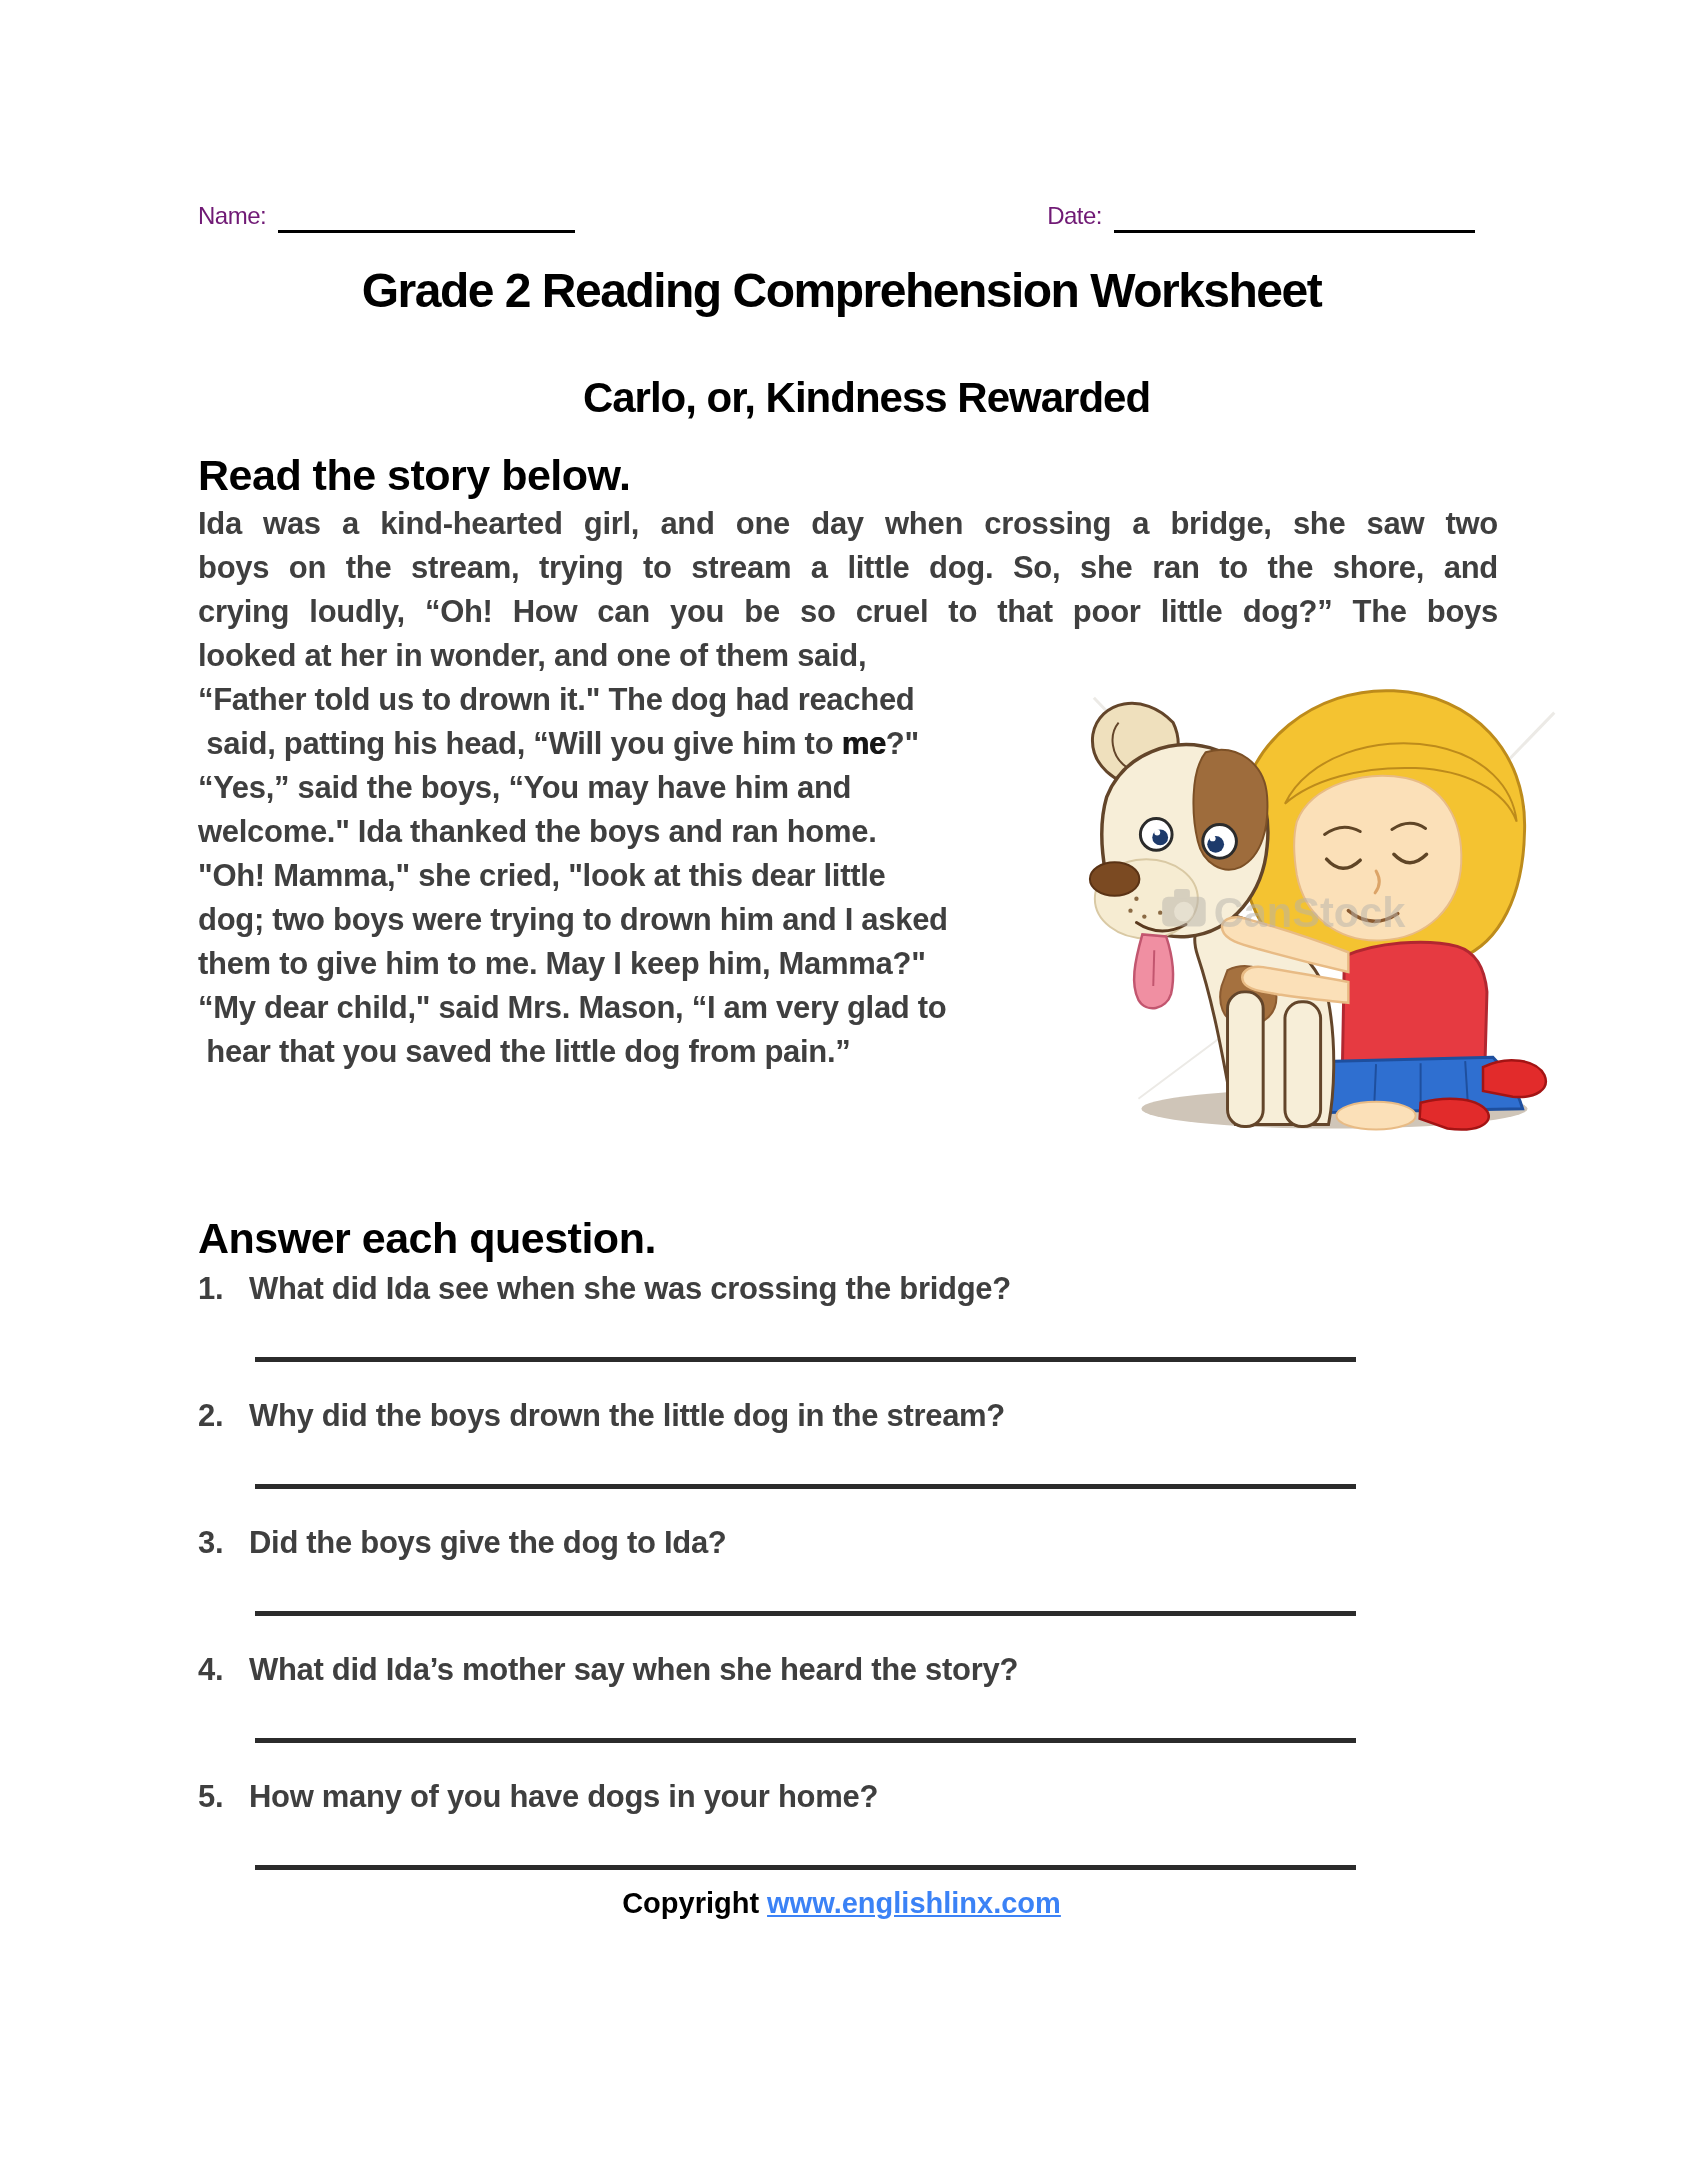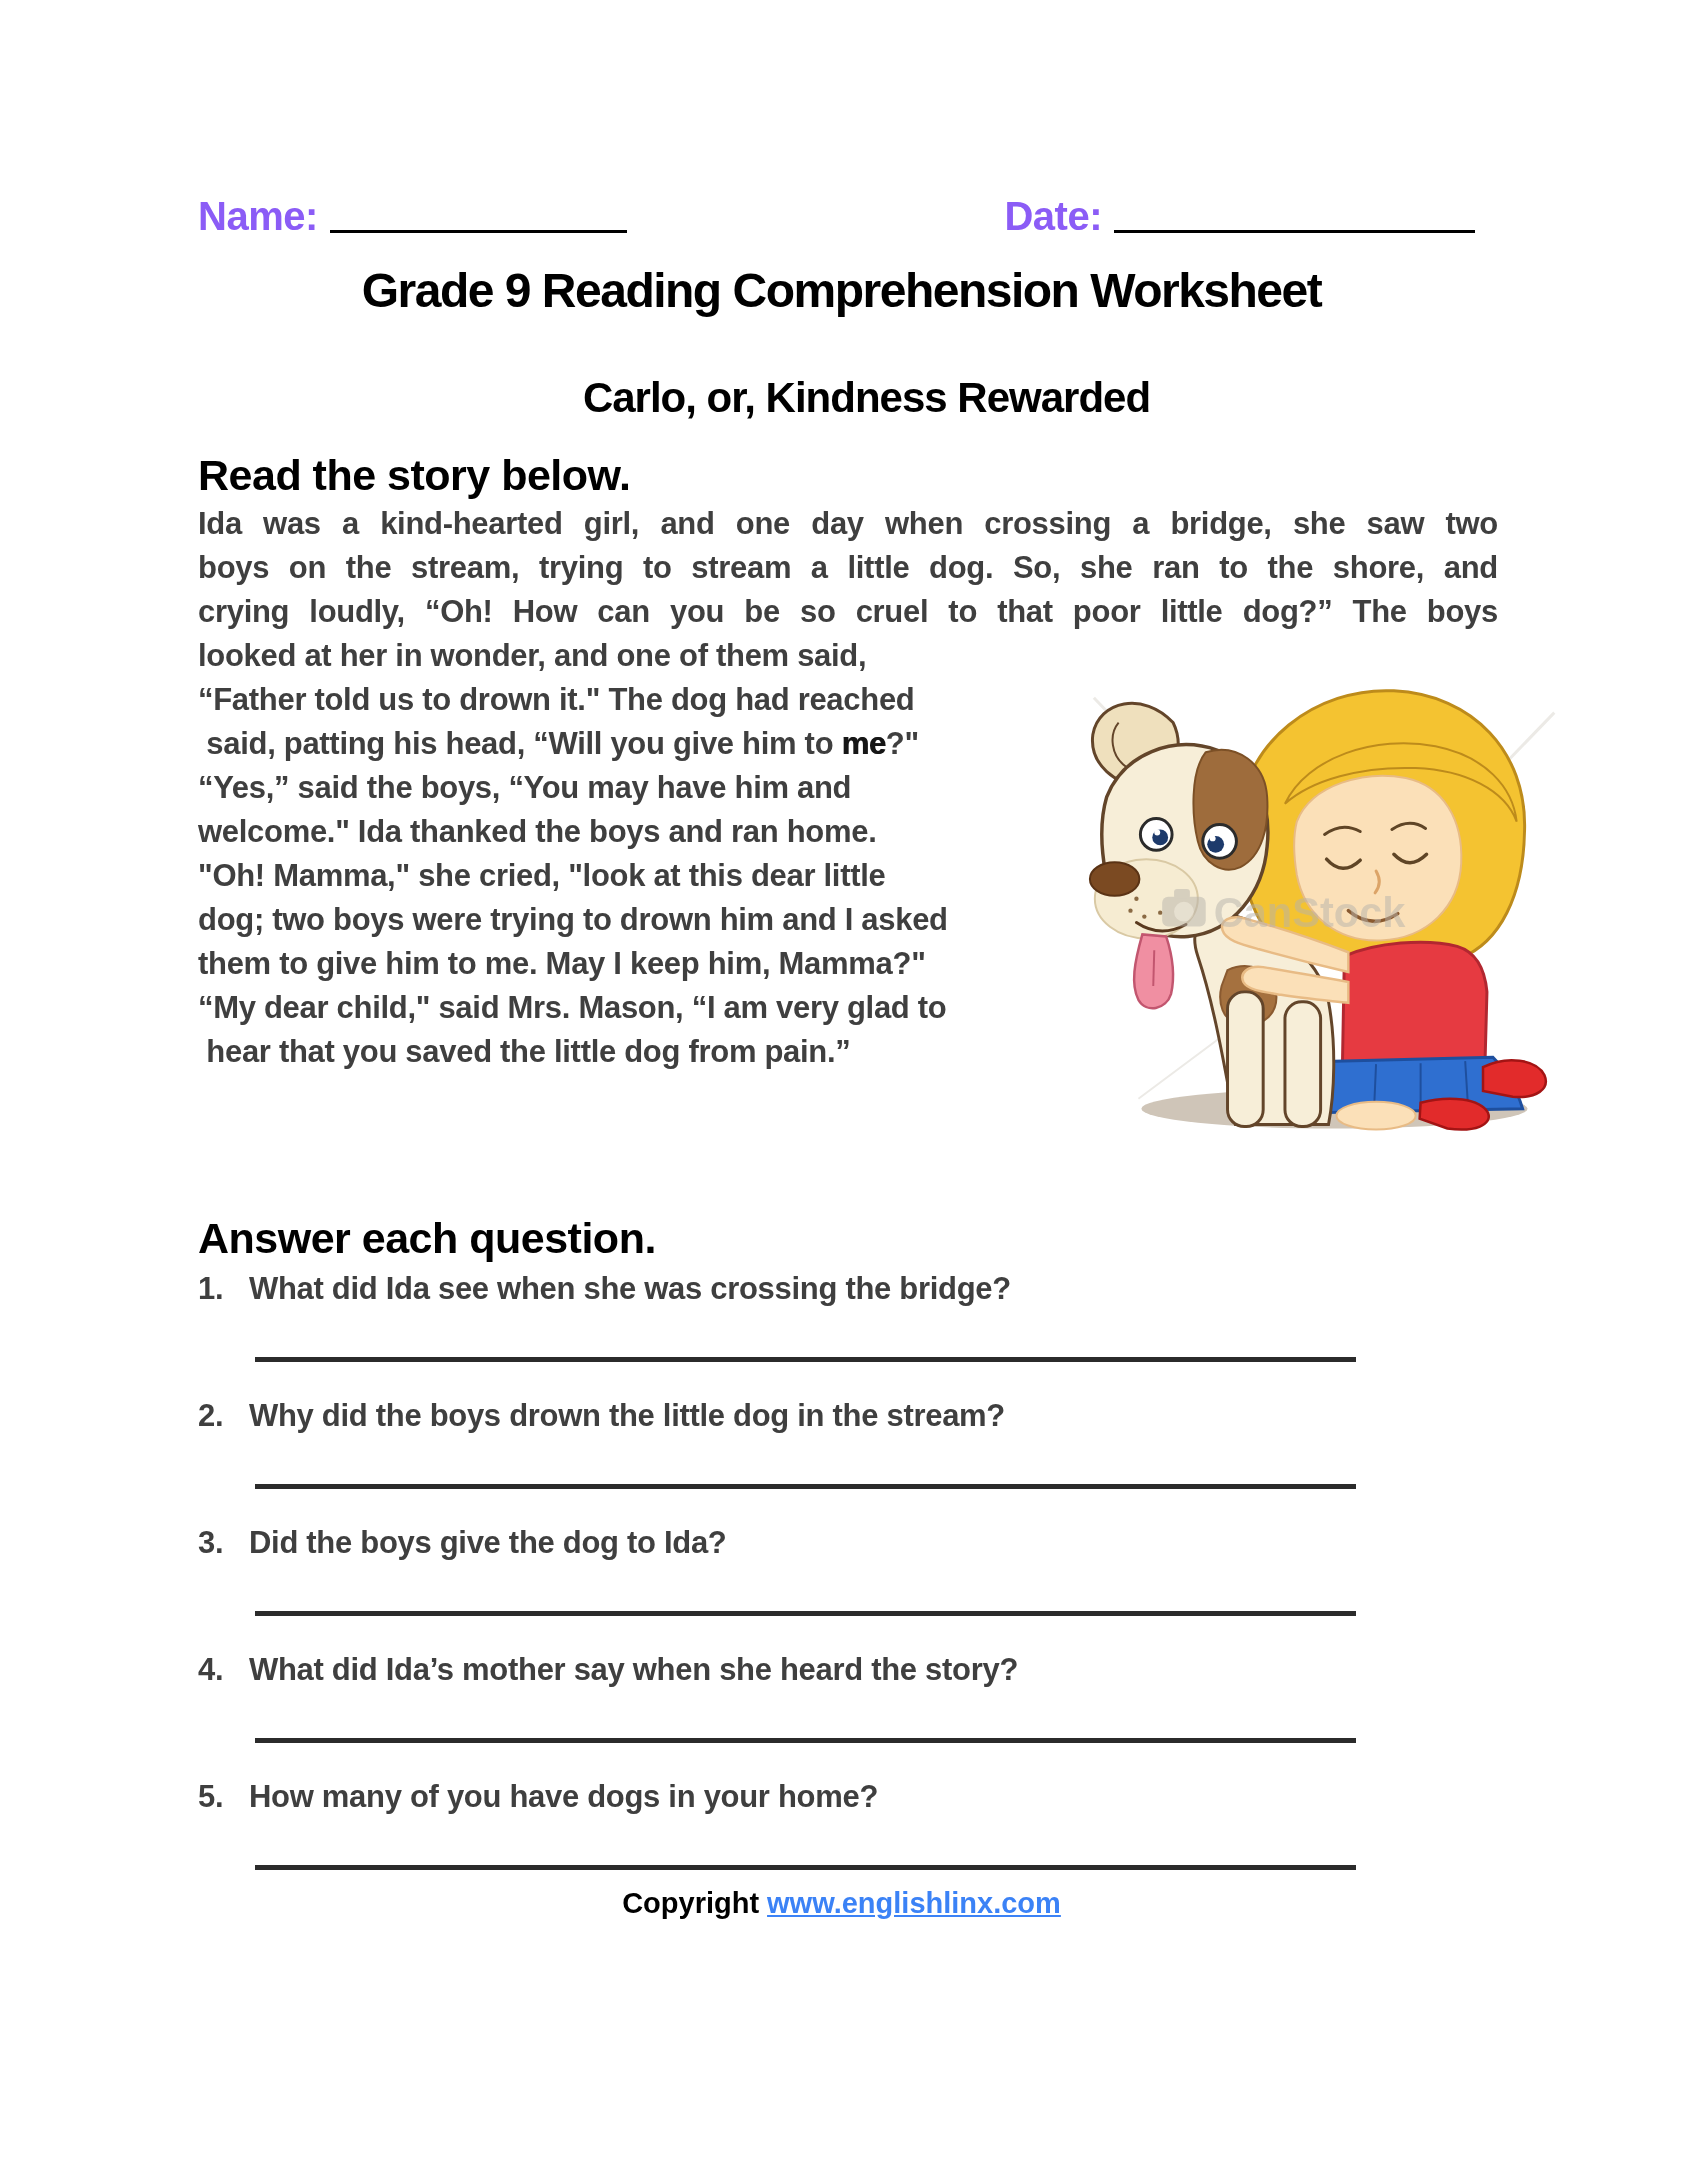--- a/index.html
+++ b/index.html
@@ -3,21 +3,21 @@
 <meta charset="utf-8">
 <style>
   html,body { margin:0; padding:0; background:#ffffff; }
   .page {
     position:relative; width:1683px; height:2178px; background:#ffffff;
     font-family:"Liberation Sans", sans-serif; overflow:hidden;
   }
 
   
   .header-row { position:absolute; top:198px; left:198px; width:1277px; display:flex; align-items:flex-end; }
-  .hlabel { font-size:40px; font-weight:bold; color:#8b5cf6; letter-spacing:-0.5px; line-height:34px; }
+  .hlabel { font-size:24px; font-weight:normal; color:#701a75; letter-spacing:-0.5px; line-height:34px; }
   .fill-line { border-bottom:3px solid #000; height:32px; }
   .name-line { width:297px; margin-left:12px; }
   .date-line { width:361px; margin-left:12px; }
   .spacer { flex:1; }
 
   .title {
     position:absolute; top:263px; left:0; width:100%; text-align:center;
     font-size:48px; font-weight:bold; color:#000; letter-spacing:-1.5px;
   }
   .subtitle {
@@ -59,21 +59,21 @@
 <div class="page">
 
   <div class="header-row">
     <span class="hlabel">Name:</span>
     <span class="fill-line name-line"></span>
     <span class="spacer"></span>
     <span class="hlabel">Date:</span>
     <span class="fill-line date-line"></span>
   </div>
 
-  <div class="title">Grade 9 Reading Comprehension Worksheet</div>
+  <div class="title">Grade 2 Reading Comprehension Worksheet</div>
   <div class="subtitle">Carlo, or, Kindness Rewarded</div>
 
   <div class="section-heading" id="read-heading">Read the story below.</div>
 
   <div id="story">
       <div class="story-line justified">Ida was a kind-hearted girl, and one day when crossing a bridge, she saw two</div>
       <div class="story-line justified">boys on the stream, trying to stream a little dog. So, she ran to the shore, and</div>
       <div class="story-line justified">crying loudly, “Oh! How can you be so cruel to that poor little dog?” The boys</div>
       <div class="story-line">looked at her in wonder, and one of them said,</div>
       <div class="story-line">“Father told us to drown it." The dog had reached</div>

